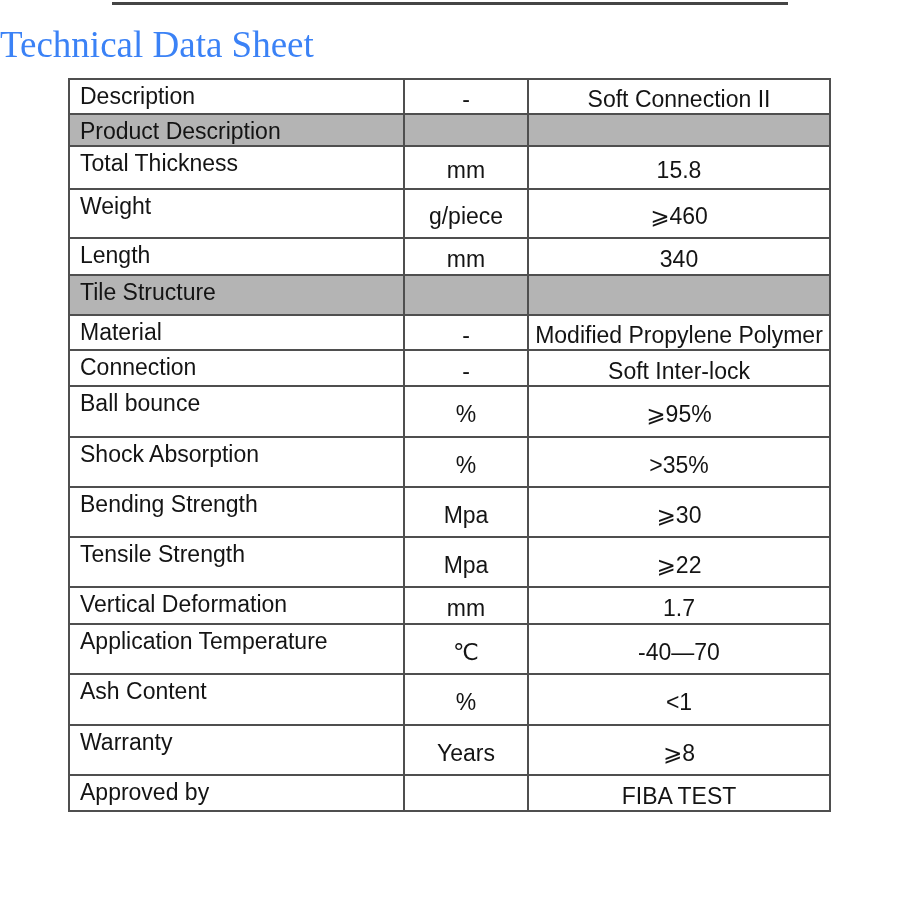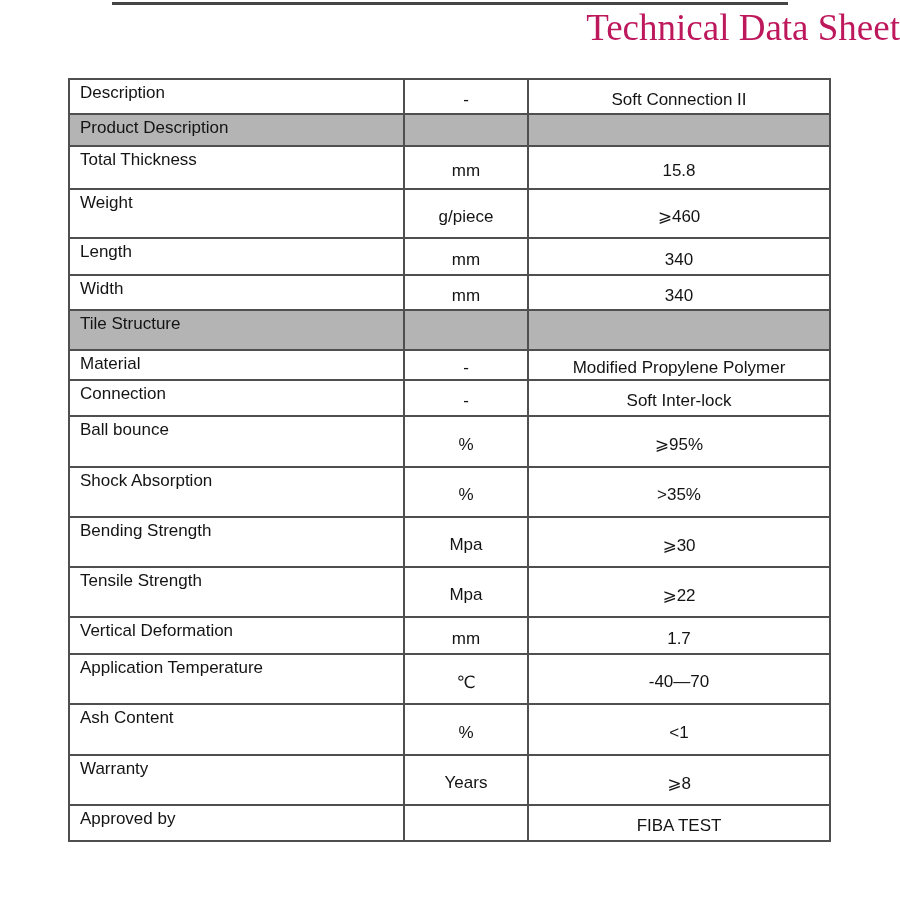--- a/index.html
+++ b/index.html
@@ -15,41 +15,41 @@
 
   .top-rule {
     position: absolute;
     left: 112px; top: 2px;
     width: 676px; height: 3px;
     background: var(--title-rule, #454545);
   }
 
   .title {
     position: absolute;
-    top: 5px; left: 0;
+    top: 22px; left: 0;
     width: 900px;
-    text-align: right;
+    text-align: left;
     font-family: "Liberation Serif", "DejaVu Serif", serif;
     font-size: 37px;
     line-height: 46px;
-    color: #be185d;
+    color: #3b82f6;
   }
 
   .spec-table {
     position: absolute;
     left: 68px; top: 78px;
     width: 761px;
     border-collapse: collapse;
     table-layout: fixed;
   }
   .spec-table, .spec-table td {
     border: 2px solid var(--table-border, #4f4f4f);
   }
   .spec-table td {
-    font-size: 17px;
+    font-size: 23px;
     overflow: hidden;
     white-space: nowrap;
   }
   td.c-label {
     text-align: left;
     vertical-align: top;
     padding: 3px 6px 0 10px;
   }
   td.c-unit, td.c-value {
     text-align: center;
@@ -89,25 +89,20 @@
           <td class="c-unit">mm</td>
           <td class="c-value">15.8</td>
         </tr>
         <tr style="height: 49px;">
           <td class="c-label">Weight</td>
           <td class="c-unit">g/piece</td>
           <td class="c-value">⩾460</td>
         </tr>
         <tr style="height: 37px;">
           <td class="c-label">Length</td>
-          <td class="c-unit">mm</td>
-          <td class="c-value">340</td>
-        </tr>
-        <tr style="height: 35px;">
-          <td class="c-label">Width</td>
           <td class="c-unit">mm</td>
           <td class="c-value">340</td>
         </tr>
         <tr class="section" style="height: 40px;">
           <td class="c-label">Tile Structure</td>
           <td class="c-unit"></td>
           <td class="c-value"></td>
         </tr>
         <tr style="height: 30px;">
           <td class="c-label">Material</td>

